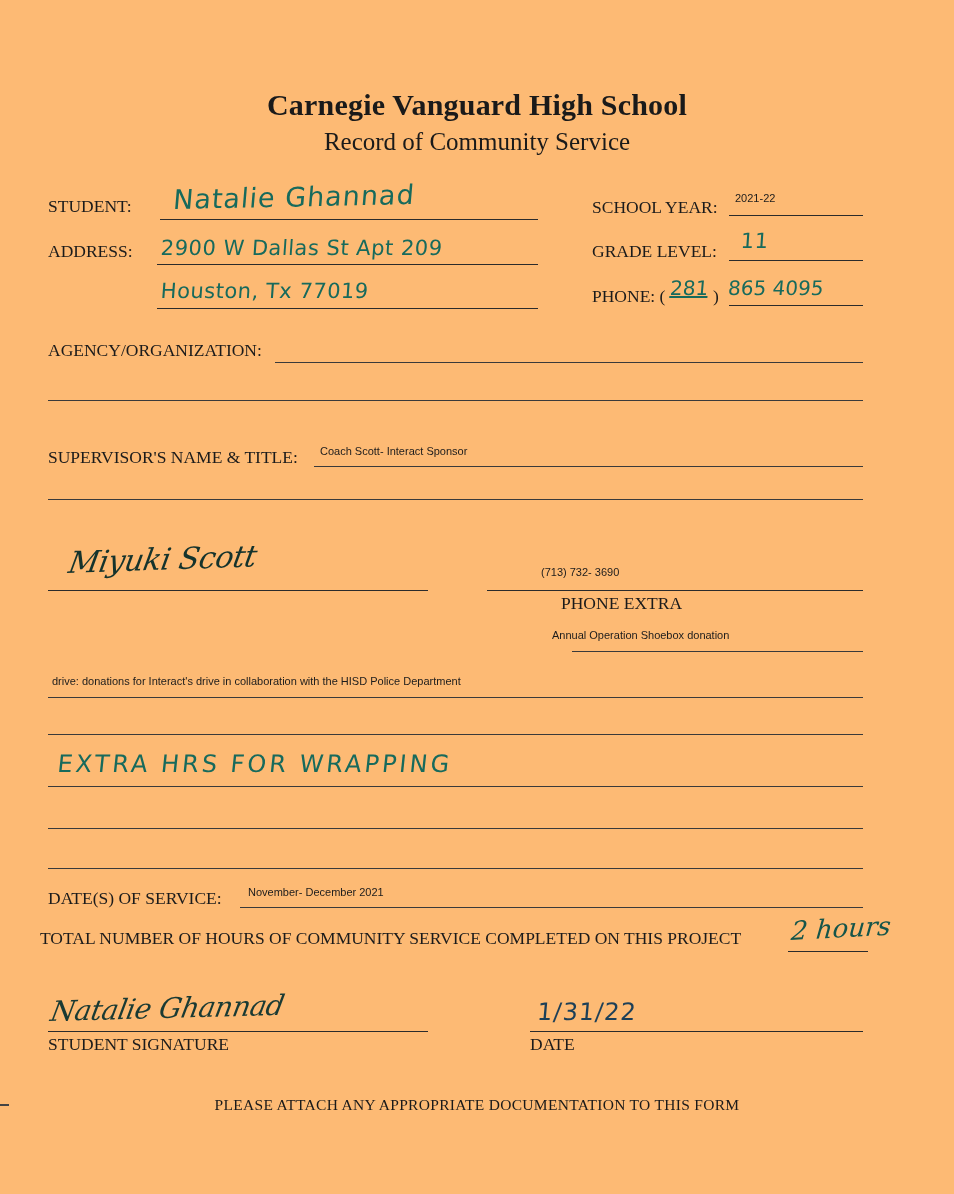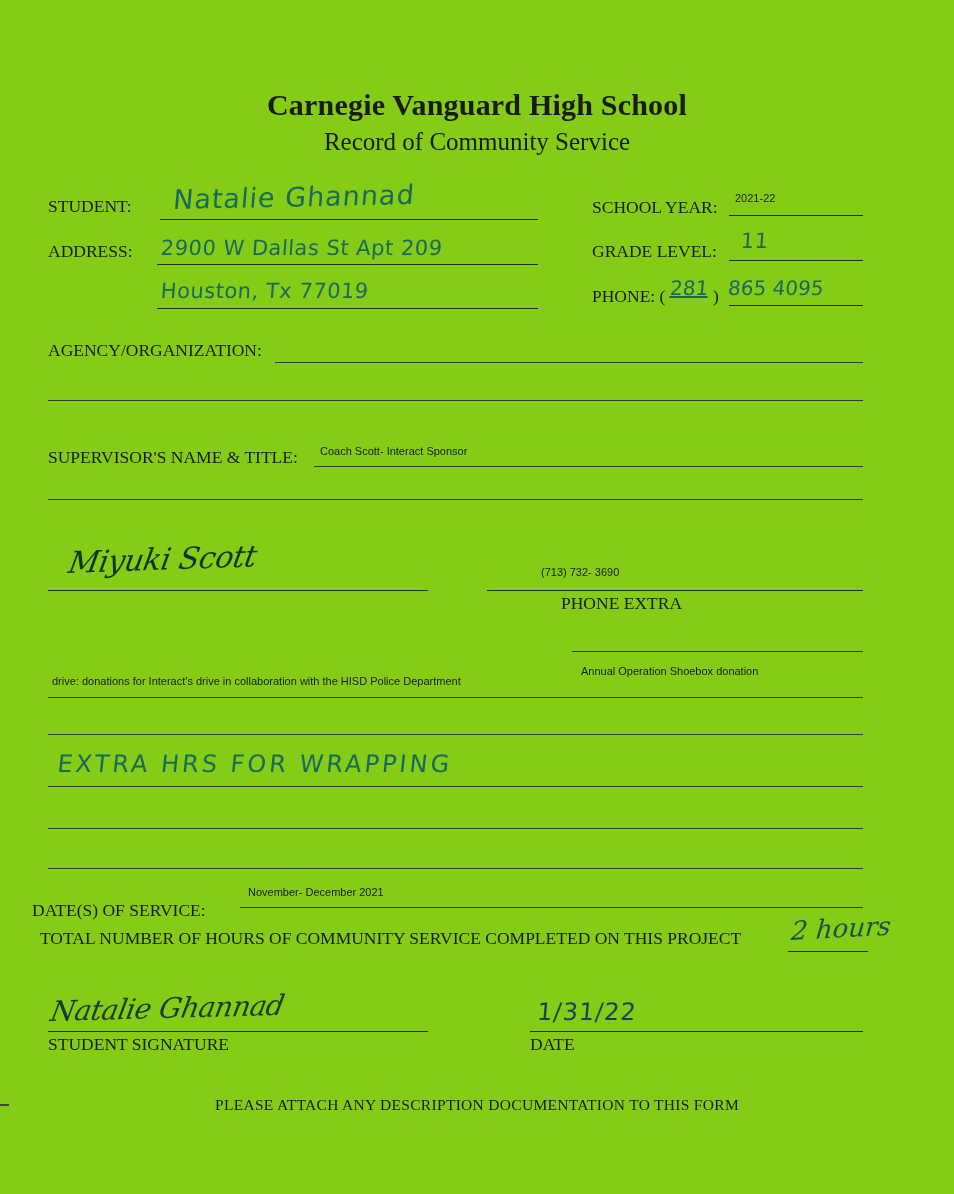--- a/index.html
+++ b/index.html
@@ -11,21 +11,21 @@
     width: 954px;
     height: 1194px;
     position: relative;
     font-family: "Liberation Serif", serif;
     color: #1a1a1a;
     overflow: hidden;
   }
   .page {
     position: absolute;
     inset: 0;
-    background: #84cc16;
+    background: #fdba74;
   }
 
   
   .title {
     position: absolute;
     top: 88px;
     left: 0;
     width: 954px;
     text-align: center;
     font-size: 30px;
@@ -188,45 +188,45 @@
   <div class="rule thin" style="top:499px; left:48px; width:815px;"></div>
 
   <div class="rule" style="top:590px; left:48px; width:380px;"></div>
   <div class="hand sig" style="top:545px; left:66px;">Miyuki Scott</div>
 
   <div class="rule" style="top:590px; left:487px; width:376px;"></div>
   <div class="typed" style="top:566px; left:541px;">(713) 732- 3690</div>
   <div class="lbl" style="top:593px; left:561px;">PHONE EXTRA</div>
 
   <div class="rule thin" style="top:651px; left:572px; width:291px;"></div>
-  <div class="typed" style="top:629px; left:581px;margin-top:36px;">Annual Operation Shoebox donation</div>
+  <div class="typed" style="top:629px; left:552px;">Annual Operation Shoebox donation</div>
 
   <div class="rule thin" style="top:697px; left:48px; width:815px;"></div>
   <div class="typed" style="top:675px; left:52px;">drive: donations for Interact's drive in collaboration with the HISD Police Department</div>
 
   <div class="rule thin" style="top:734px; left:48px; width:815px;"></div>
 
   <div class="rule thin" style="top:786px; left:48px; width:815px;"></div>
   <div class="hand caps" style="top:750px; left:56px;">EXTRA  HRS  FOR  WRAPPING</div>
 
   <div class="rule thin" style="top:828px; left:48px; width:815px;"></div>
   <div class="rule thin" style="top:868px; left:48px; width:815px;"></div>
 
-  <div class="lbl" style="top:888px; left:32px;margin-top:12px;">DATE(S) OF SERVICE:</div>
+  <div class="lbl" style="top:888px; left:48px;">DATE(S) OF SERVICE:</div>
   <div class="rule thin" style="top:907px; left:240px; width:623px;"></div>
   <div class="typed" style="top:886px; left:248px;">November- December 2021</div>
 
   <div class="lbl" style="top:928px; left:40px;">TOTAL NUMBER OF HOURS OF COMMUNITY SERVICE COMPLETED ON THIS PROJECT</div>
   <div class="rule" style="top:951px; left:788px; width:80px;"></div>
   <div class="hand hours" style="top:916px; left:790px;">2 hours</div>
 
   <div class="rule" style="top:1031px; left:48px; width:380px;"></div>
   <div class="hand sig2" style="top:995px; left:48px;">Natalie Ghannad</div>
   <div class="lbl" style="top:1034px; left:48px;">STUDENT SIGNATURE</div>
 
   <div class="rule" style="top:1031px; left:530px; width:333px;"></div>
   <div class="hand date" style="top:998px; left:536px;">1/31/22</div>
   <div class="lbl" style="top:1034px; left:530px;">DATE</div>
 
-  <div class="footer">PLEASE ATTACH ANY DESCRIPTION DOCUMENTATION TO THIS FORM</div>
+  <div class="footer">PLEASE ATTACH ANY APPROPRIATE DOCUMENTATION TO THIS FORM</div>
   <div class="edgemark"></div>
 
 </div>
 
 </body></html>

